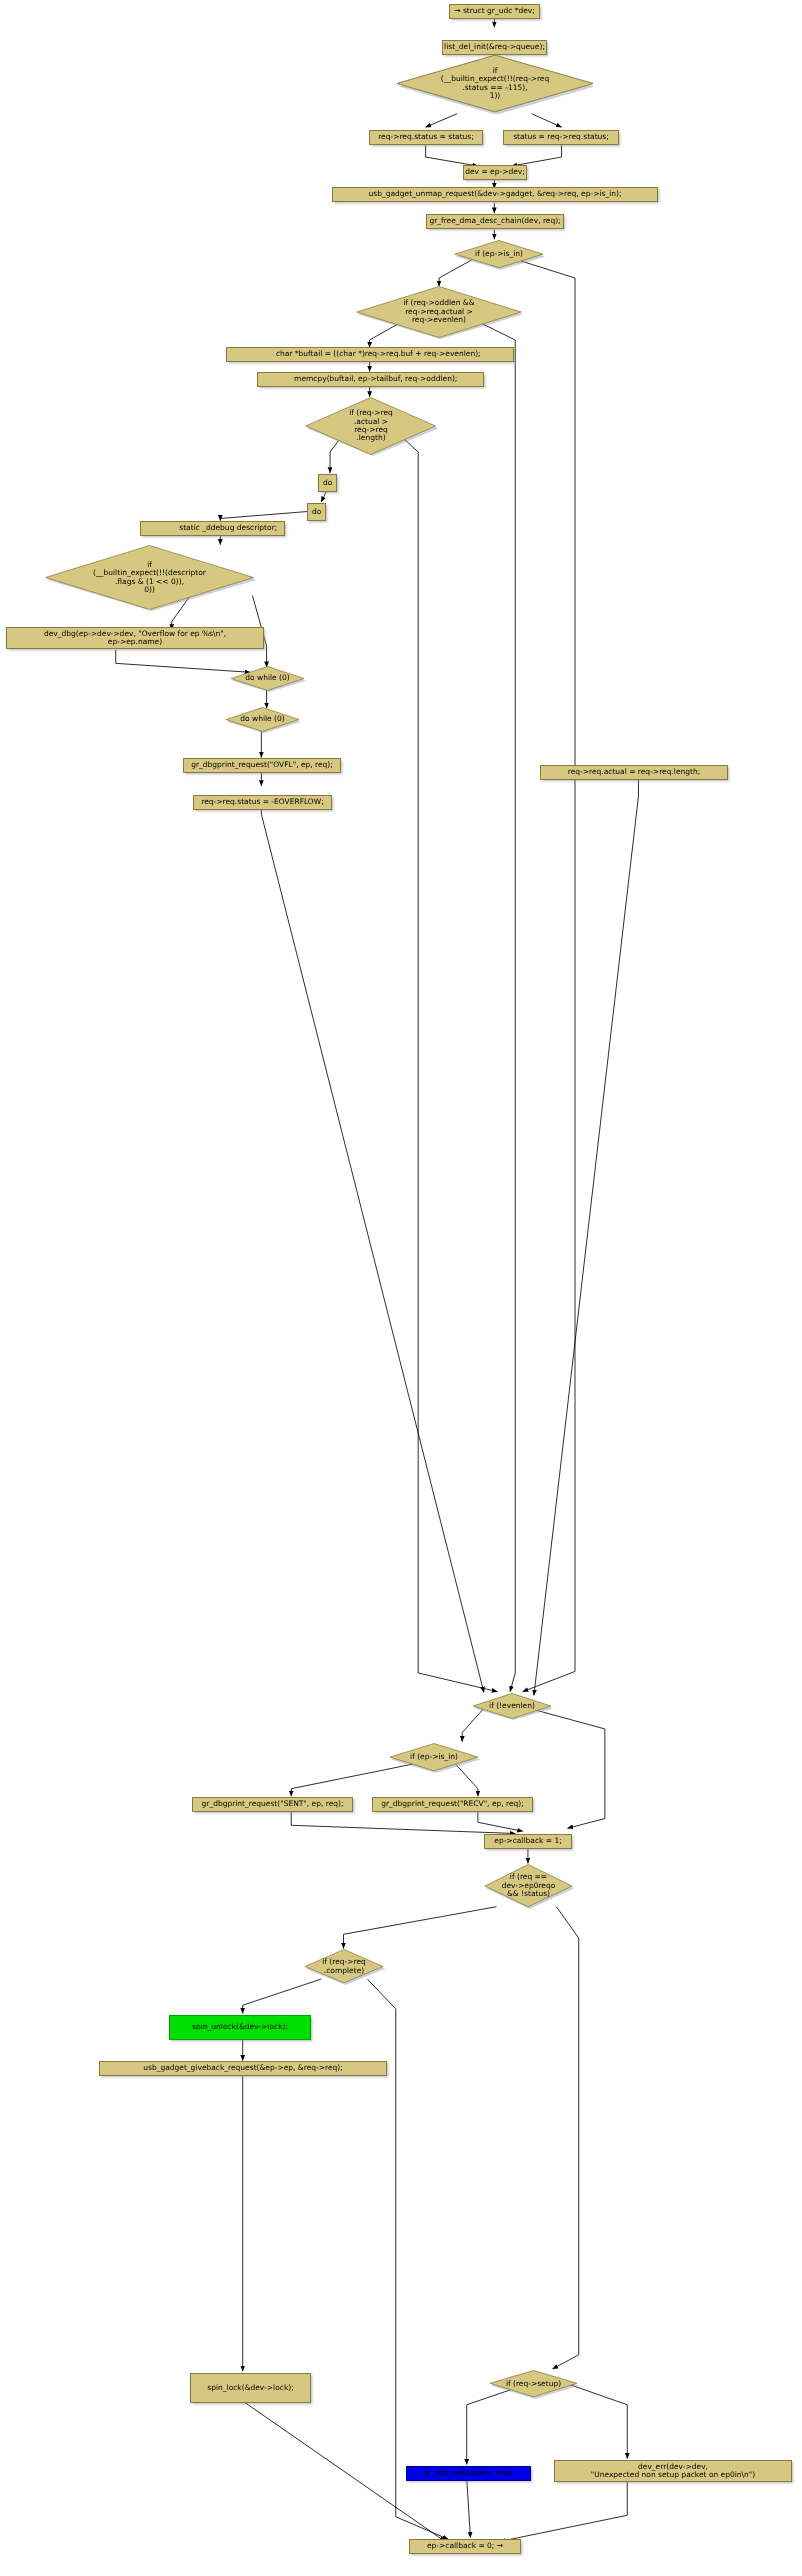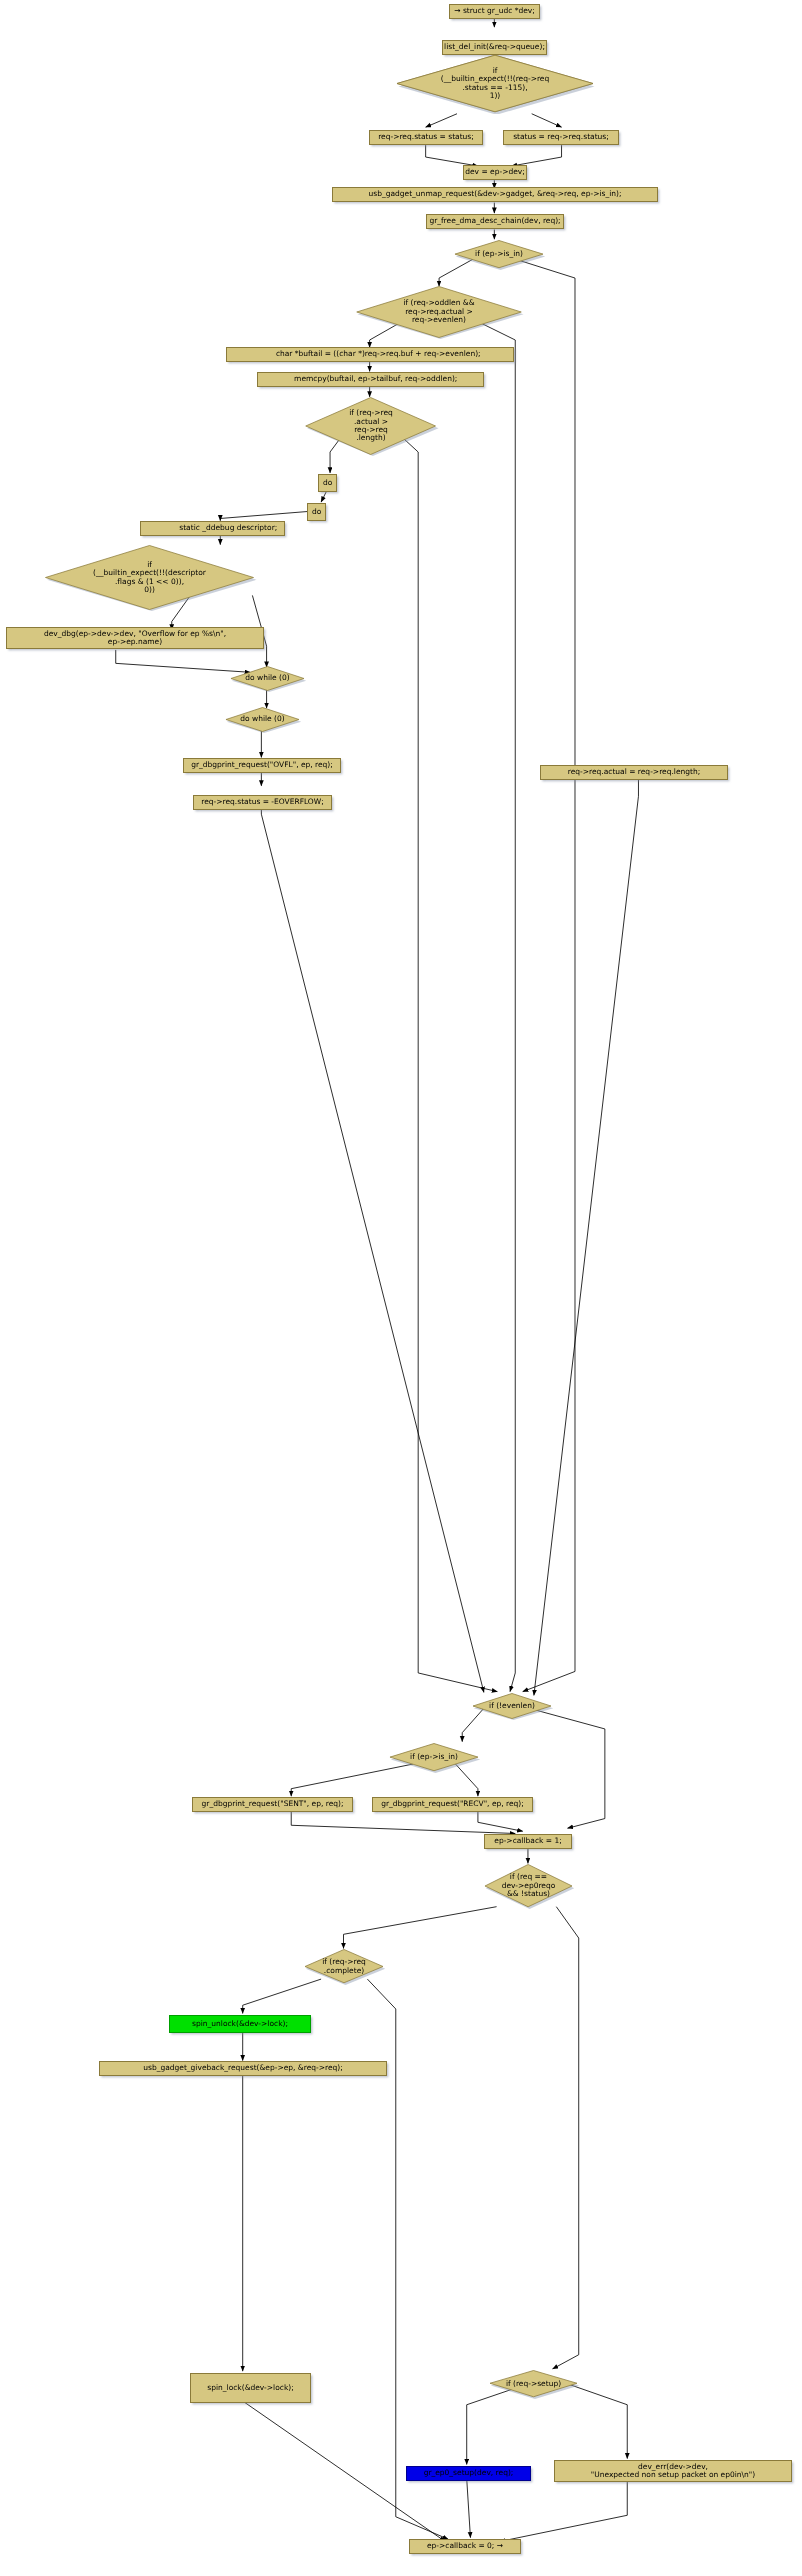--- a/index.html
+++ b/index.html
@@ -360,21 +360,21 @@
 
   <div class="dia-wrap" style="left:302px; top:1948px; width:84px; height:37px;">
     <svg class="dia-bg" viewBox="0 0 112 50" preserveAspectRatio="none">
       <polygon points="58,5 111,28 58,50 5,28" fill="#8A97AE" opacity="0.45"></polygon>
       <polygon points="56,2 108,25 56,47 4,25" fill="#D6C781" stroke="#8A7A3A" stroke-width="1"></polygon>
     </svg>
     <div class="dia-label">if (req-&gt;req
 .complete)</div>
   </div>
 
-  <div class="node act green" style="left:169px; top:2015px; width:142px; height:18px;">
+  <div class="node act green" style="left:169px; top:2015px; width:142px; height:25px;">
     <span>spin_unlock(&amp;dev-&gt;lock);</span>
   </div>
 
   <div class="node act" style="left:99px; top:2061px; width:288px; height:15px;">
     <span>usb_gadget_giveback_request(&amp;ep-&gt;ep, &amp;req-&gt;req);</span>
   </div>
 
   <div class="node act" style="left:190px; top:2373px; width:121px; height:30px;">
     <span>spin_lock(&amp;dev-&gt;lock);</span>
   </div>

